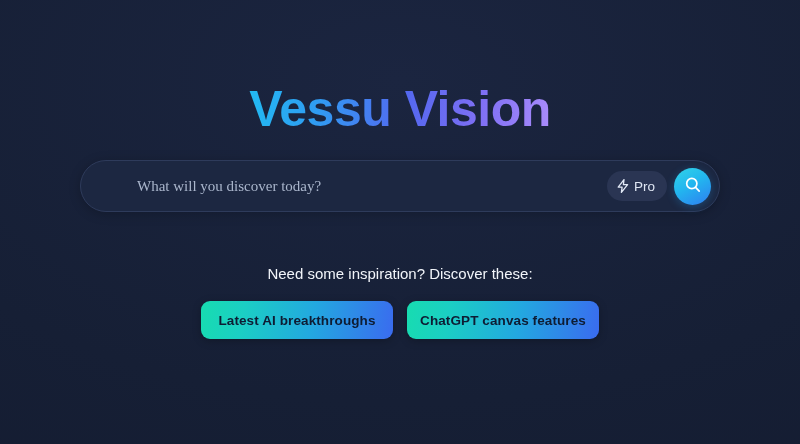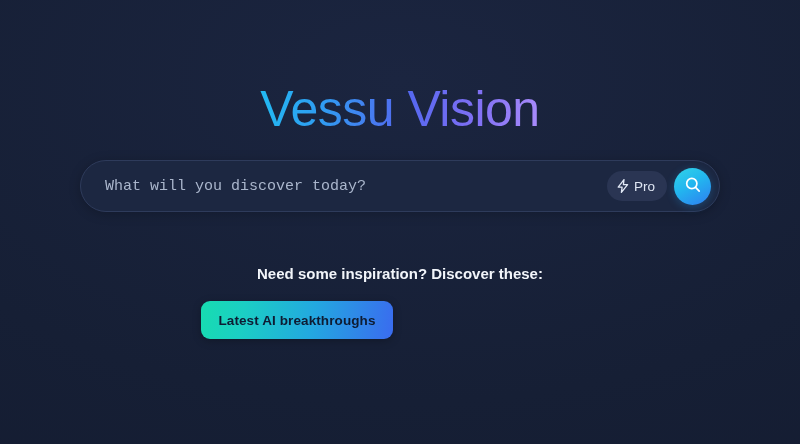--- a/index.html
+++ b/index.html
@@ -24,21 +24,21 @@
       radial-gradient(900px 520px at 50% 18%, #1b2540 0%, #161f35 62%, #141c31 100%);
     display: flex;
     flex-direction: column;
     align-items: center;
   }
 
   
   .title {
     margin-top: 82px;
     font-size: 50px;
-    font-weight: 400;
+    font-weight: 700;
     letter-spacing: -0.5px;
     line-height: 1.1;
     background: linear-gradient(95deg, #22baf2 0%, #2f9df2 22%, #5468ef 52%, #7e6ff4 76%, #aa8cfb 100%);
     -webkit-background-clip: text;
     background-clip: text;
     color: transparent;
     -webkit-text-fill-color: transparent;
     user-select: none;
   }
 
@@ -56,22 +56,23 @@
     box-shadow: 0 2px 12px rgba(0,0,0,0.22);
   }
 
   .search-input {
     flex: 1 1 auto;
     height: 100%;
     background: transparent;
     border: none;
     outline: none;
     color: #e6ecf7;
-    font-family: Liberation Mono, monospace;
+    font-family: Liberation Serif, serif;
     font-size: 15px;
+    margin-left: 32px;
   }
   .search-input::placeholder { color: #aab6cc; opacity: 1; }
 
   .pro-badge {
     flex: 0 0 auto;
     display: flex;
     align-items: center;
     gap: 5px;
     height: 30px;
     padding: 0 12px 0 10px;
@@ -98,21 +99,21 @@
     align-items: center;
     justify-content: center;
     cursor: pointer;
     box-shadow: 0 2px 8px rgba(34,150,230,0.30);
   }
 
   
   .inspire-heading {
     margin-top: 53px;
     font-size: 15px;
-    font-weight: 700;
+    font-weight: 400;
     color: #f2f5fa;
     user-select: none;
   }
 
   .chips {
     margin-top: 19px;
     display: grid;
     grid-template-columns: 192px 192px;
     grid-auto-rows: 38px;
     column-gap: 14px;
@@ -164,15 +165,16 @@
           <line x1="11.6" y1="11.4" x2="15.2" y2="15.1" stroke="#ffffff" stroke-width="1.7" stroke-linecap="round"></line>
         </svg>
       </span>
     </button>
   </div>
 
   <div class="inspire-heading">Need some inspiration? Discover these:</div>
 
   <div class="chips">
     <button class="chip">Latest AI breakthroughs</button>
+    <button class="chip">ChatGPT canvas features</button>
   </div>
 
 </div>
 
 </body></html>

